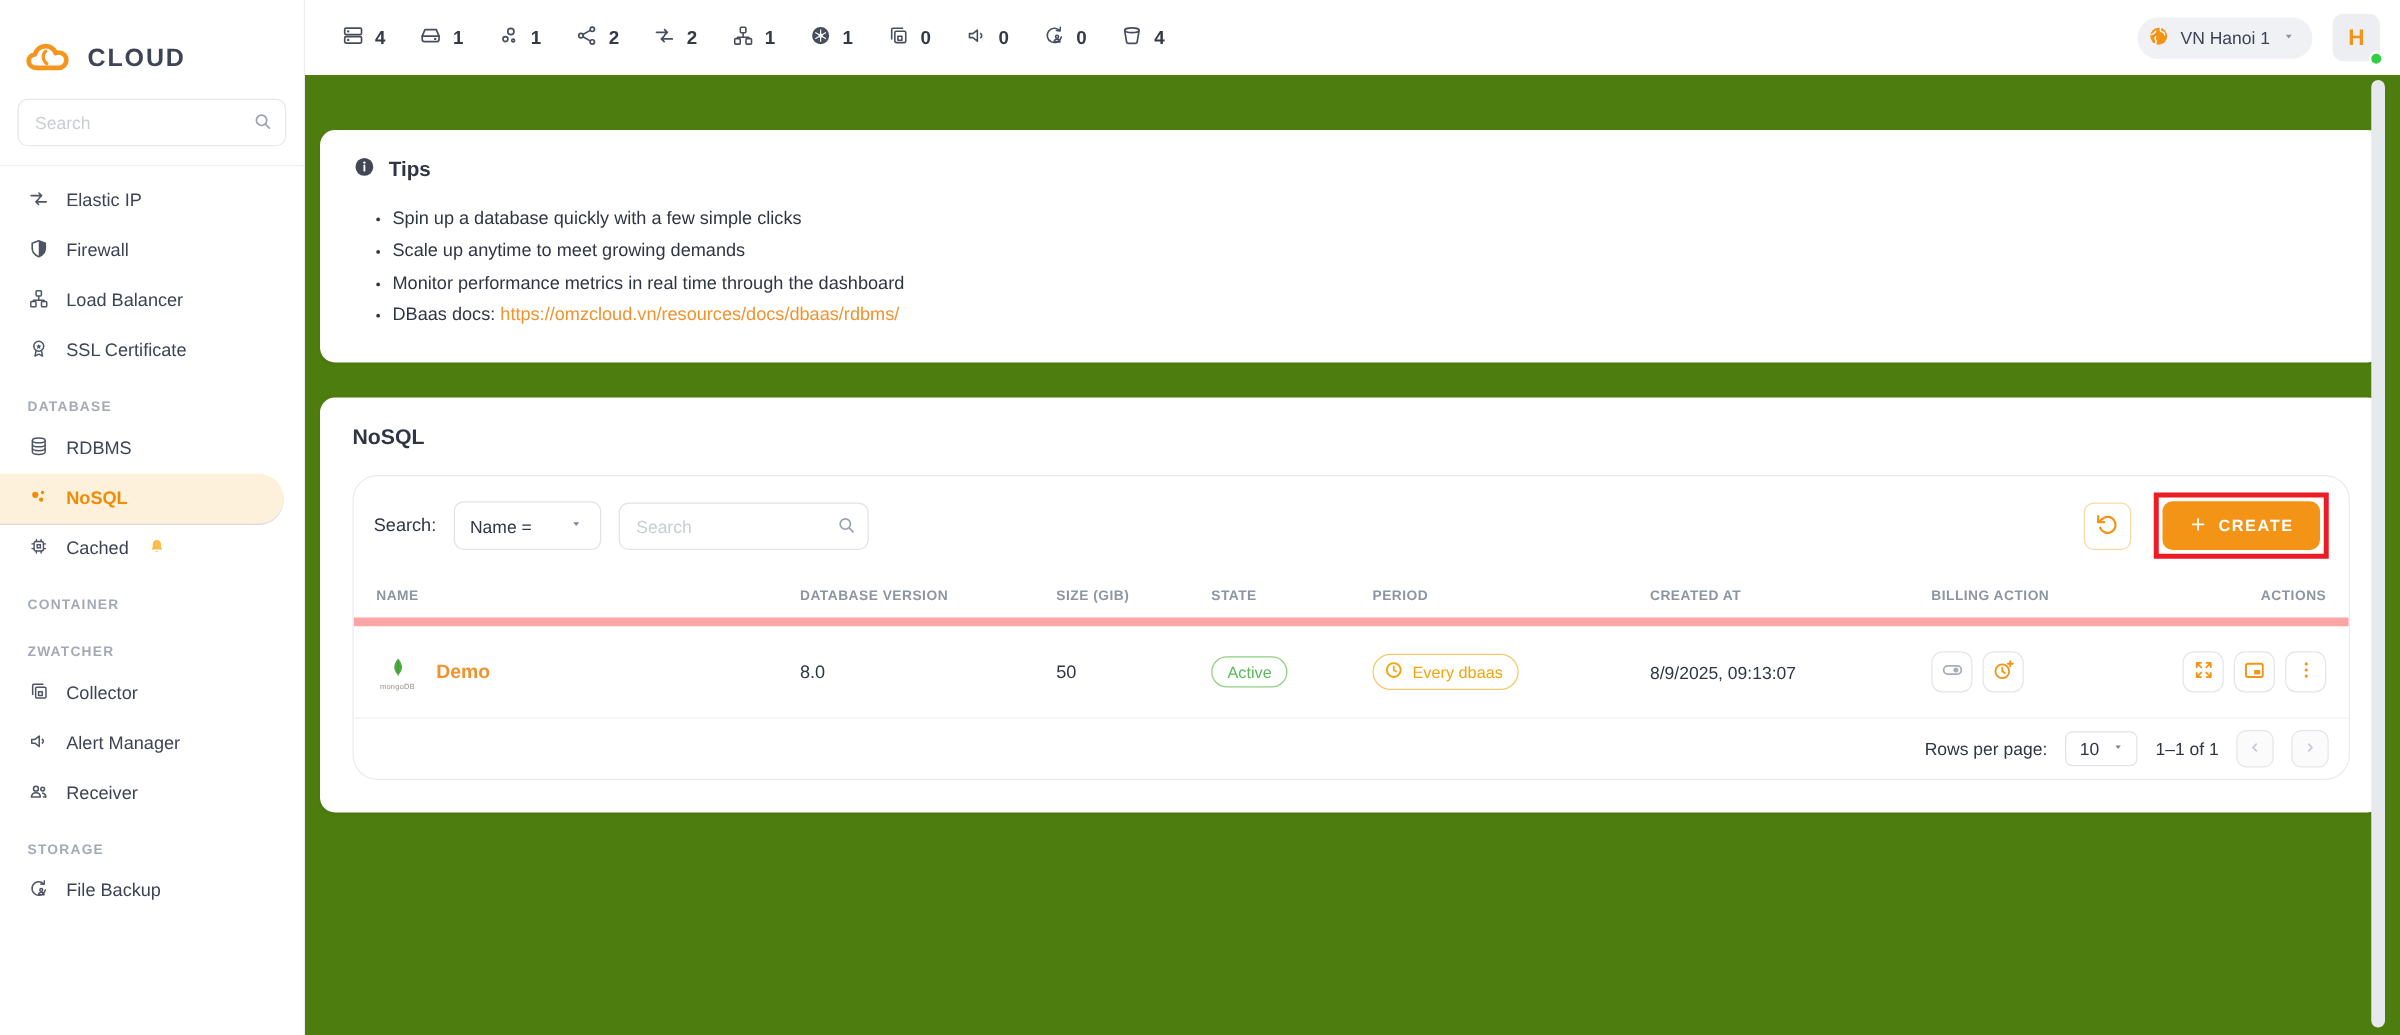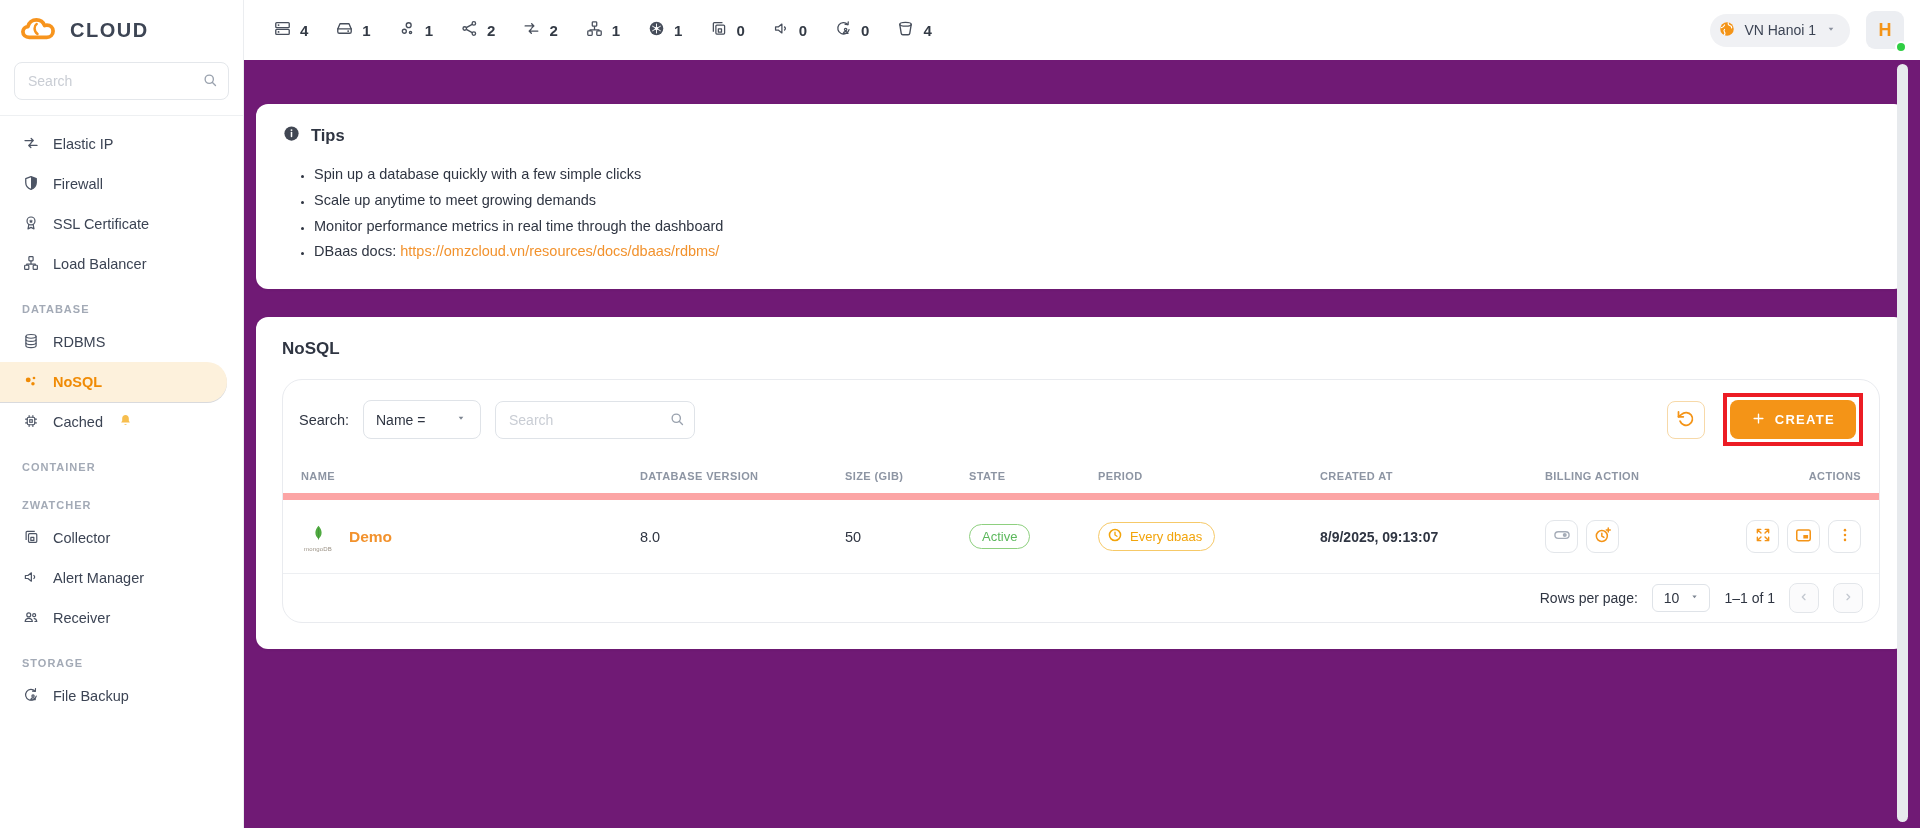--- a/index.html
+++ b/index.html
@@ -3,21 +3,21 @@
 <meta charset="utf-8">
 <title>Cloud Console — NoSQL</title>
 <style>
   * { box-sizing: border-box; margin: 0; padding: 0; }
   html,body { width:1920px; height:828px; overflow:hidden; }
   body { font-family:"Liberation Sans", sans-serif; background:#fff; color:#2f3542; font-size:14px; }
   .app { display:flex; width:1920px; height:828px; position:relative; }
 
   
   .sidebar { width:244px; min-width:244px; background:#fff; border-right:1px solid #ebedf0; display:flex; flex-direction:column; overflow:hidden; }
-  .logo-row { display:flex; align-items:center; gap:10px; padding:15px 20px 13px; }
+  .logo-row { display:flex; align-items:center; gap:10px; padding:15px 20px 13px;margin-top:17px; }
   .logo-text { font-size:20px; font-weight:bold; color:#3d4554; letter-spacing:1.5px; }
   .side-search { margin:3px 14px 15px; position:relative; }
   .side-search input { width:100%; padding:10px 34px 10px 13px; border:1px solid #e4e7eb; border-radius:8px; font-size:14px; color:#333a45; outline:none; font-family:inherit; }
   .side-search input::placeholder { color:#c9cdd4; }
   .side-search .mag { position:absolute; right:10px; top:9px; }
   .side-divider { height:1px; background:#eef0f2; }
   nav { padding-top:8px; }
   .nav-item { display:flex; align-items:center; gap:13px; height:40px; padding:0 22px; font-size:14.5px; color:#3c4454; cursor:pointer; }
   .nav-item svg { flex:0 0 auto; }
   .nav-header { padding:19px 22px 7px; font-size:11px; letter-spacing:1px; color:#a3aab6; font-weight:bold; }
@@ -28,21 +28,21 @@
   
   .main { flex:1; display:flex; flex-direction:column; min-width:0; }
   .topbar { height:60px; background:#fff; display:flex; align-items:center; padding:0 16px 0 29px; }
   .stats { display:flex; align-items:center; gap:27px; }
   .stat { display:flex; align-items:center; gap:8px; font-size:15px; font-weight:bold; color:#333a45; cursor:pointer; }
   .top-right { margin-left:auto; display:flex; align-items:center; gap:16px; }
   .region-pill { display:flex; align-items:center; gap:8px; background:#f0f1f4; border-radius:18px; padding:6px 12px 6px 8px; font-size:14px; color:#3c4454; cursor:pointer; }
   .avatar { width:38px; height:38px; background:#eceef2; border-radius:9px; display:flex; align-items:center; justify-content:center; color:#f49417; font-weight:bold; font-size:18px; position:relative; cursor:pointer; }
   .avatar-dot { position:absolute; right:-3px; bottom:-4px; width:12px; height:12px; background:#2fce43; border:2px solid #fff; border-radius:50%; }
 
-  .content { flex:1; background:#701a75; padding:44px 14px 0 12px; overflow:hidden; }
+  .content { flex:1; background:#4d7c0f; padding:44px 14px 0 12px; overflow:hidden; }
   .card { background:#fff; border-radius:12px; box-shadow:0 1px 3px rgba(16,24,40,.06); }
 
   
   .tips { padding:20px 26px 24px; }
   .tips-head { display:flex; align-items:center; gap:10px; font-size:16.5px; font-weight:bold; color:#2f3542; }
   .tips ul { margin:15px 0 0; padding-left:32px; font-size:14.5px; color:#2f3542; line-height:1.78; }
   .tips li::marker { font-size:11px; }
   .tips a { color:#f2922d; text-decoration:none; }
 
   
@@ -64,21 +64,21 @@
   .trow { display:grid; grid-template-columns:339px 205px 124px 129px 222px 225px 1fr 140px; align-items:center; padding:0 18px; }
   .thead { border-bottom:7px solid #fca5a5; height:41px; }
   .thead span { font-size:11px; font-weight:bold; letter-spacing:.4px; color:#8d95a3; }
   .thead .col-actions, .tbody .col-actions { text-align:right; justify-self:stretch; }
   .tbody { height:74px; border-bottom:1px solid #edeff2; }
   .name-cell { display:flex; align-items:center; gap:14px; }
   .engine { width:34px; text-align:center; line-height:1; }
   .engine-label { font-size:6px; color:#9a9184; margin-top:-1px; letter-spacing:.2px; }
   .row-link { font-size:15.5px; font-weight:bold; color:#f2922d; text-decoration:none; cursor:pointer; }
   .cell { font-size:14.5px; color:#2f3542; }
-  .created { font-weight:bold; font-size:14px; }
+  .created { font-weight:normal; font-size:14px; }
   .pill { display:inline-flex; align-items:center; gap:7px; border-radius:16px; font-size:13px; }
   .pill-active { border:1.5px solid #8ed07f; color:#5cb85c; padding:4px 12px; }
   .pill-period { border:1.5px solid #f6c968; color:#f2a40b; padding:4px 12px 4px 8px; }
   .icon-btn { width:33px; height:33px; border:1px solid #e3e6ea; border-radius:9px; background:#fff; display:grid; place-items:center; cursor:pointer; color:#f49417; }
   .btn-group { display:flex; gap:8px; }
   .col-actions .btn-group { justify-content:flex-end; }
 
   .pagination { display:flex; align-items:center; justify-content:flex-end; gap:14px; padding:8px 16px; height:48px; font-size:14px; color:#2f3542; }
   .mini-select { display:flex; align-items:center; gap:9px; border:1px solid #dfe3e8; border-radius:6px; padding:5px 8px 5px 11px; cursor:pointer; background:#fff; }
   .page-btn { width:30px; height:30px; border:1px solid #e3e6ea; border-radius:8px; background:#fbfbfc; display:grid; place-items:center; color:#c3c8d0; cursor:pointer; }
@@ -120,35 +120,35 @@
         <span class="nav-label">Elastic IP</span>
       </div>
       <div class="nav-item">
         <span><svg width="18" height="18" viewBox="0 0 24 24" fill="none" stroke="#4d5565" stroke-width="1.7" stroke-linejoin="round">
               <path d="M12 3.5l7 2.6v5.2c0 4.6-3 7.6-7 9.2-4-1.6-7-4.6-7-9.2V6.1z"></path>
               <path d="M12 3.5l7 2.6v5.2c0 4.6-3 7.6-7 9.2z" fill="#4d5565" stroke="none"></path>
             </svg></span>
         <span class="nav-label">Firewall</span>
       </div>
       <div class="nav-item">
-        <span><svg width="18" height="18" viewBox="0 0 24 24" fill="none" stroke="#4d5565" stroke-width="1.6" stroke-linecap="round" stroke-linejoin="round">
-              <circle cx="12" cy="9.3" r="5.3"></circle>
-              <path d="M12 6.9l.85 1.7 1.9.3-1.4 1.35.33 1.9L12 11.25l-1.68.9.33-1.9-1.4-1.35 1.9-.3z" fill="#4d5565" stroke="none"></path>
-              <path d="M9.2 13.8L8 19.8l4-2 4 2-1.2-6"></path>
-            </svg></span>
-        <span class="nav-label">SSL Certificate</span>
-      </div>
-      <div class="nav-item">
         <span><svg width="18" height="18" viewBox="0 0 24 24" fill="none" stroke="#4d5565" stroke-width="1.6" stroke-linejoin="round">
               <rect x="9.2" y="3.5" width="5.6" height="5.6" rx="1"></rect>
               <rect x="3.5" y="15" width="5.6" height="5.6" rx="1"></rect>
               <rect x="14.9" y="15" width="5.6" height="5.6" rx="1"></rect>
               <path d="M12 9.1v3M6.3 15v-1.4h11.4V15M12 12.1v1.5"></path>
             </svg></span>
         <span class="nav-label">Load Balancer</span>
+      </div>
+      <div class="nav-item">
+        <span><svg width="18" height="18" viewBox="0 0 24 24" fill="none" stroke="#4d5565" stroke-width="1.6" stroke-linecap="round" stroke-linejoin="round">
+              <circle cx="12" cy="9.3" r="5.3"></circle>
+              <path d="M12 6.9l.85 1.7 1.9.3-1.4 1.35.33 1.9L12 11.25l-1.68.9.33-1.9-1.4-1.35 1.9-.3z" fill="#4d5565" stroke="none"></path>
+              <path d="M9.2 13.8L8 19.8l4-2 4 2-1.2-6"></path>
+            </svg></span>
+        <span class="nav-label">SSL Certificate</span>
       </div>
 
       <div class="nav-header">DATABASE</div>
       <div class="nav-item">
         <span><svg width="18" height="18" viewBox="0 0 24 24" fill="none" stroke="#4d5565" stroke-width="1.6">
               <ellipse cx="12" cy="5.8" rx="6.8" ry="2.5"></ellipse>
               <path d="M5.2 5.8v12.4c0 1.4 3 2.5 6.8 2.5s6.8-1.1 6.8-2.5V5.8"></path>
               <path d="M5.2 10c0 1.4 3 2.5 6.8 2.5s6.8-1.1 6.8-2.5M5.2 14.2c0 1.4 3 2.5 6.8 2.5s6.8-1.1 6.8-2.5"></path>
             </svg></span>
         <span class="nav-label">RDBMS</span>

